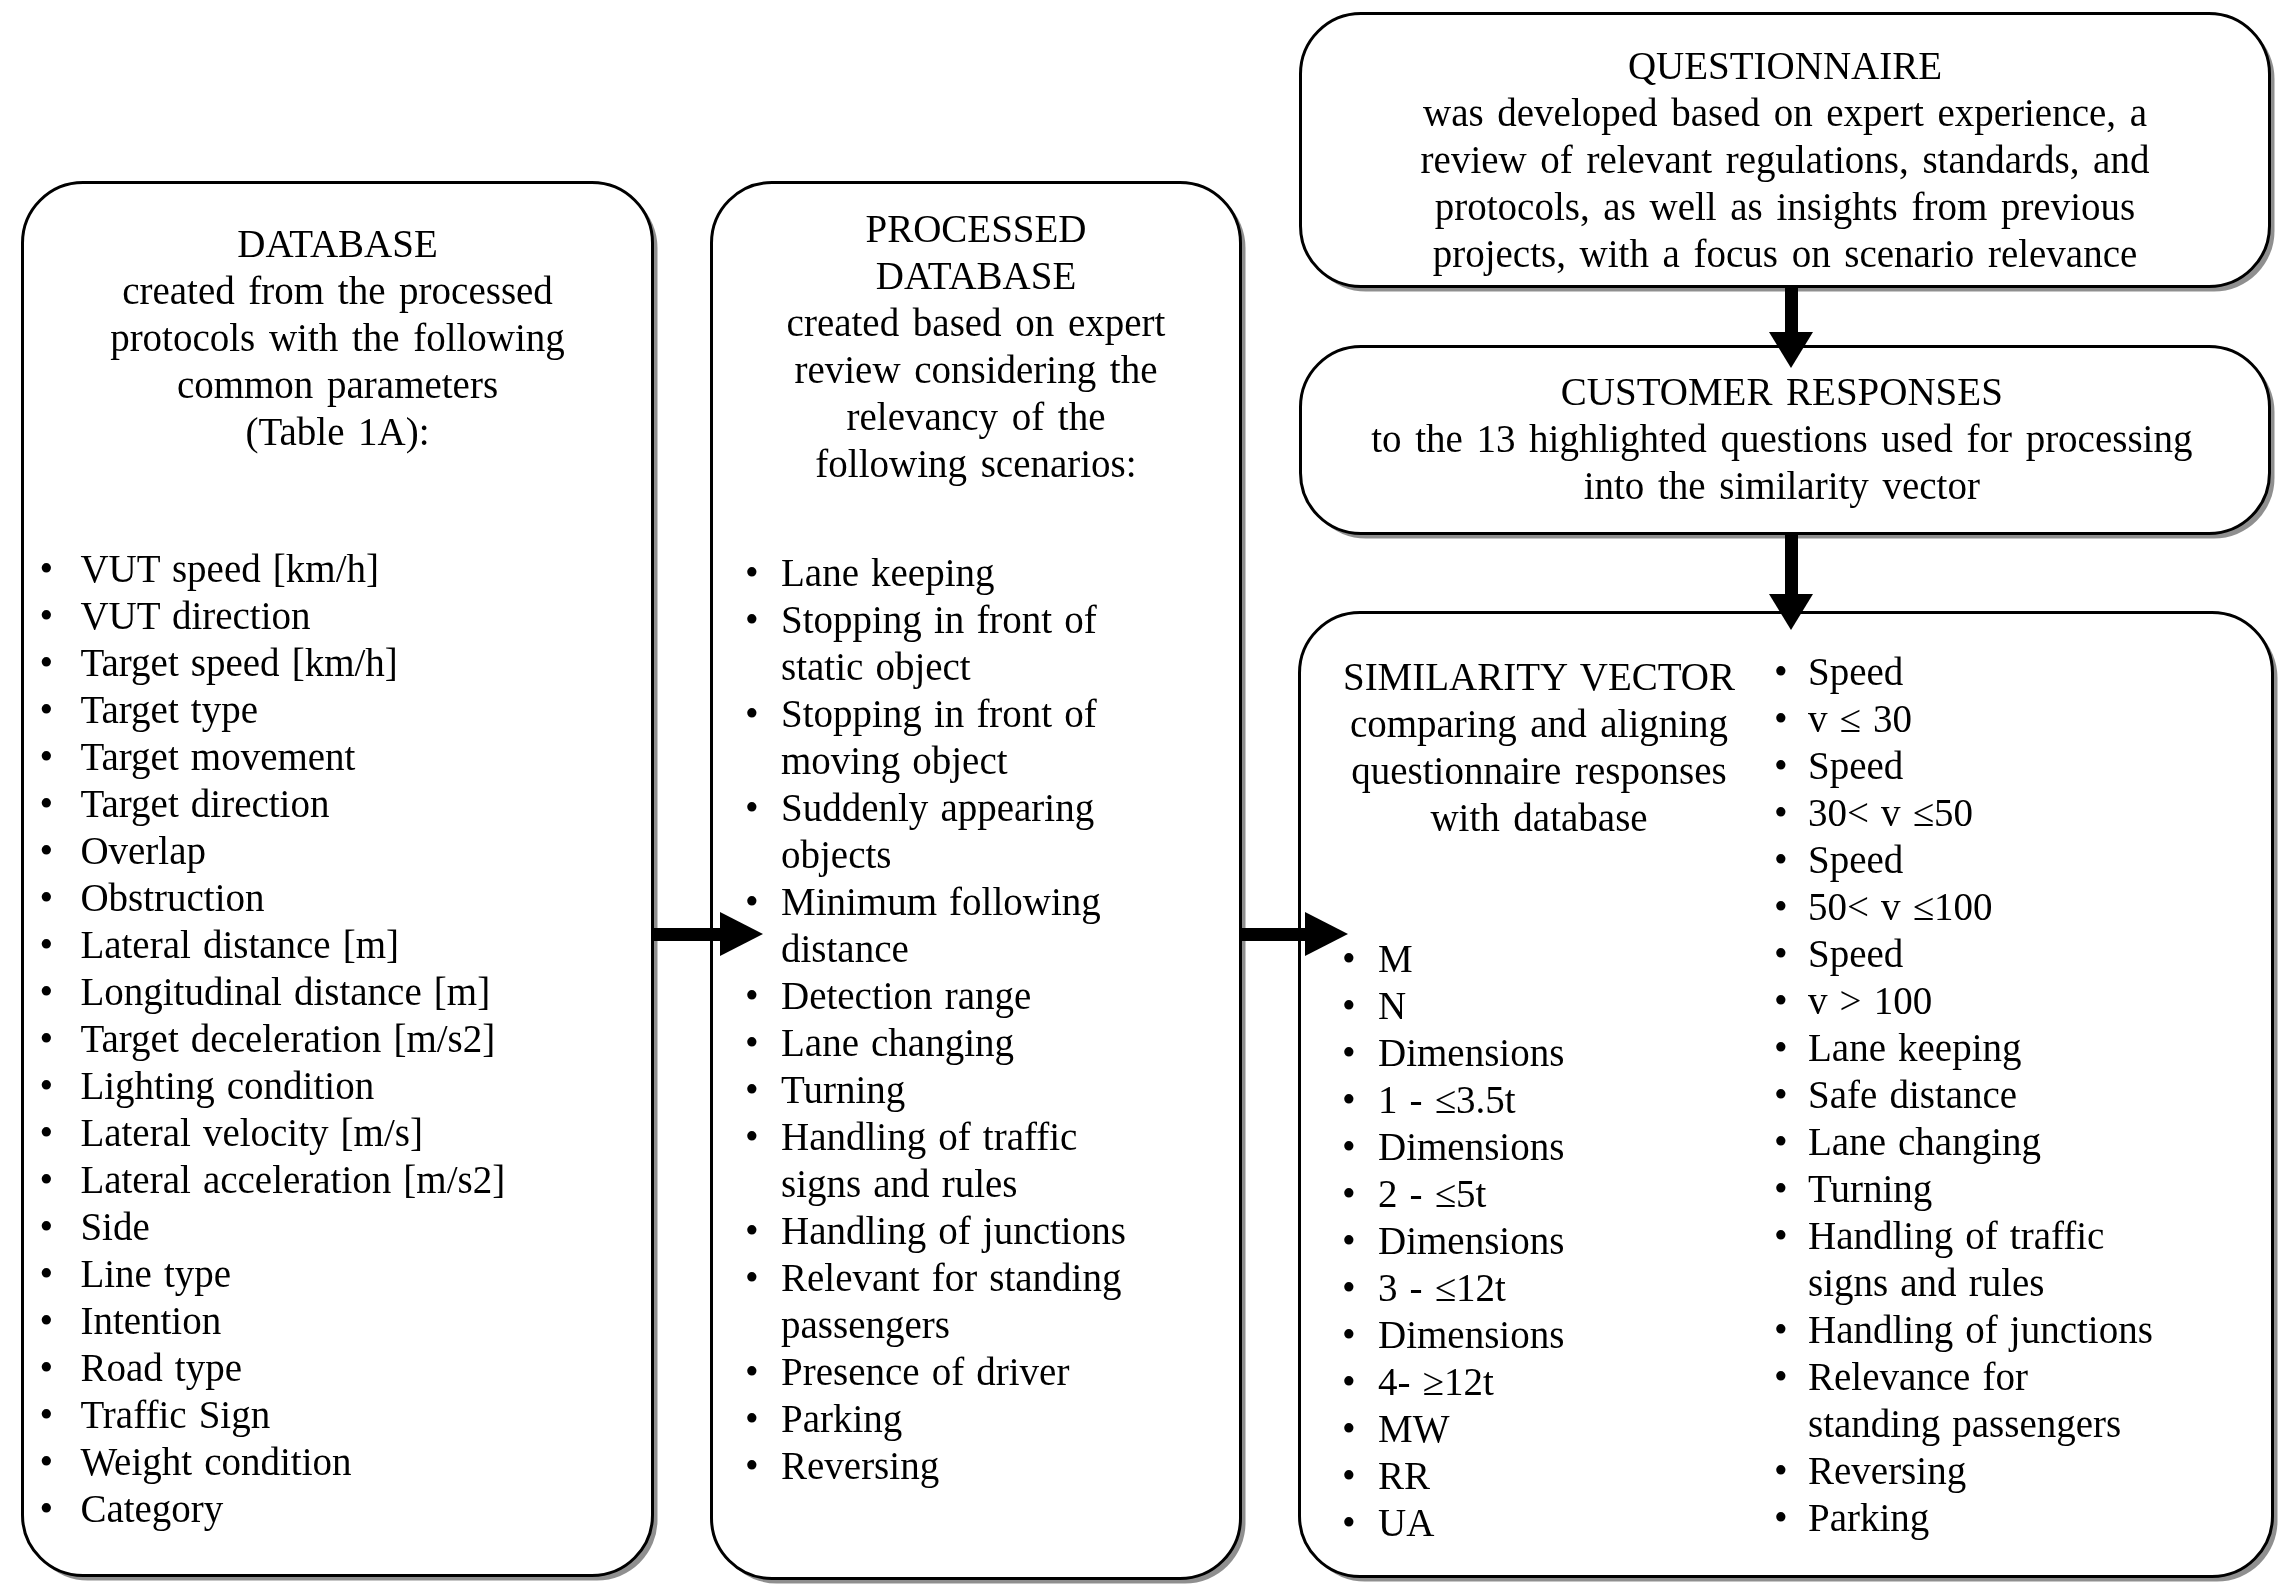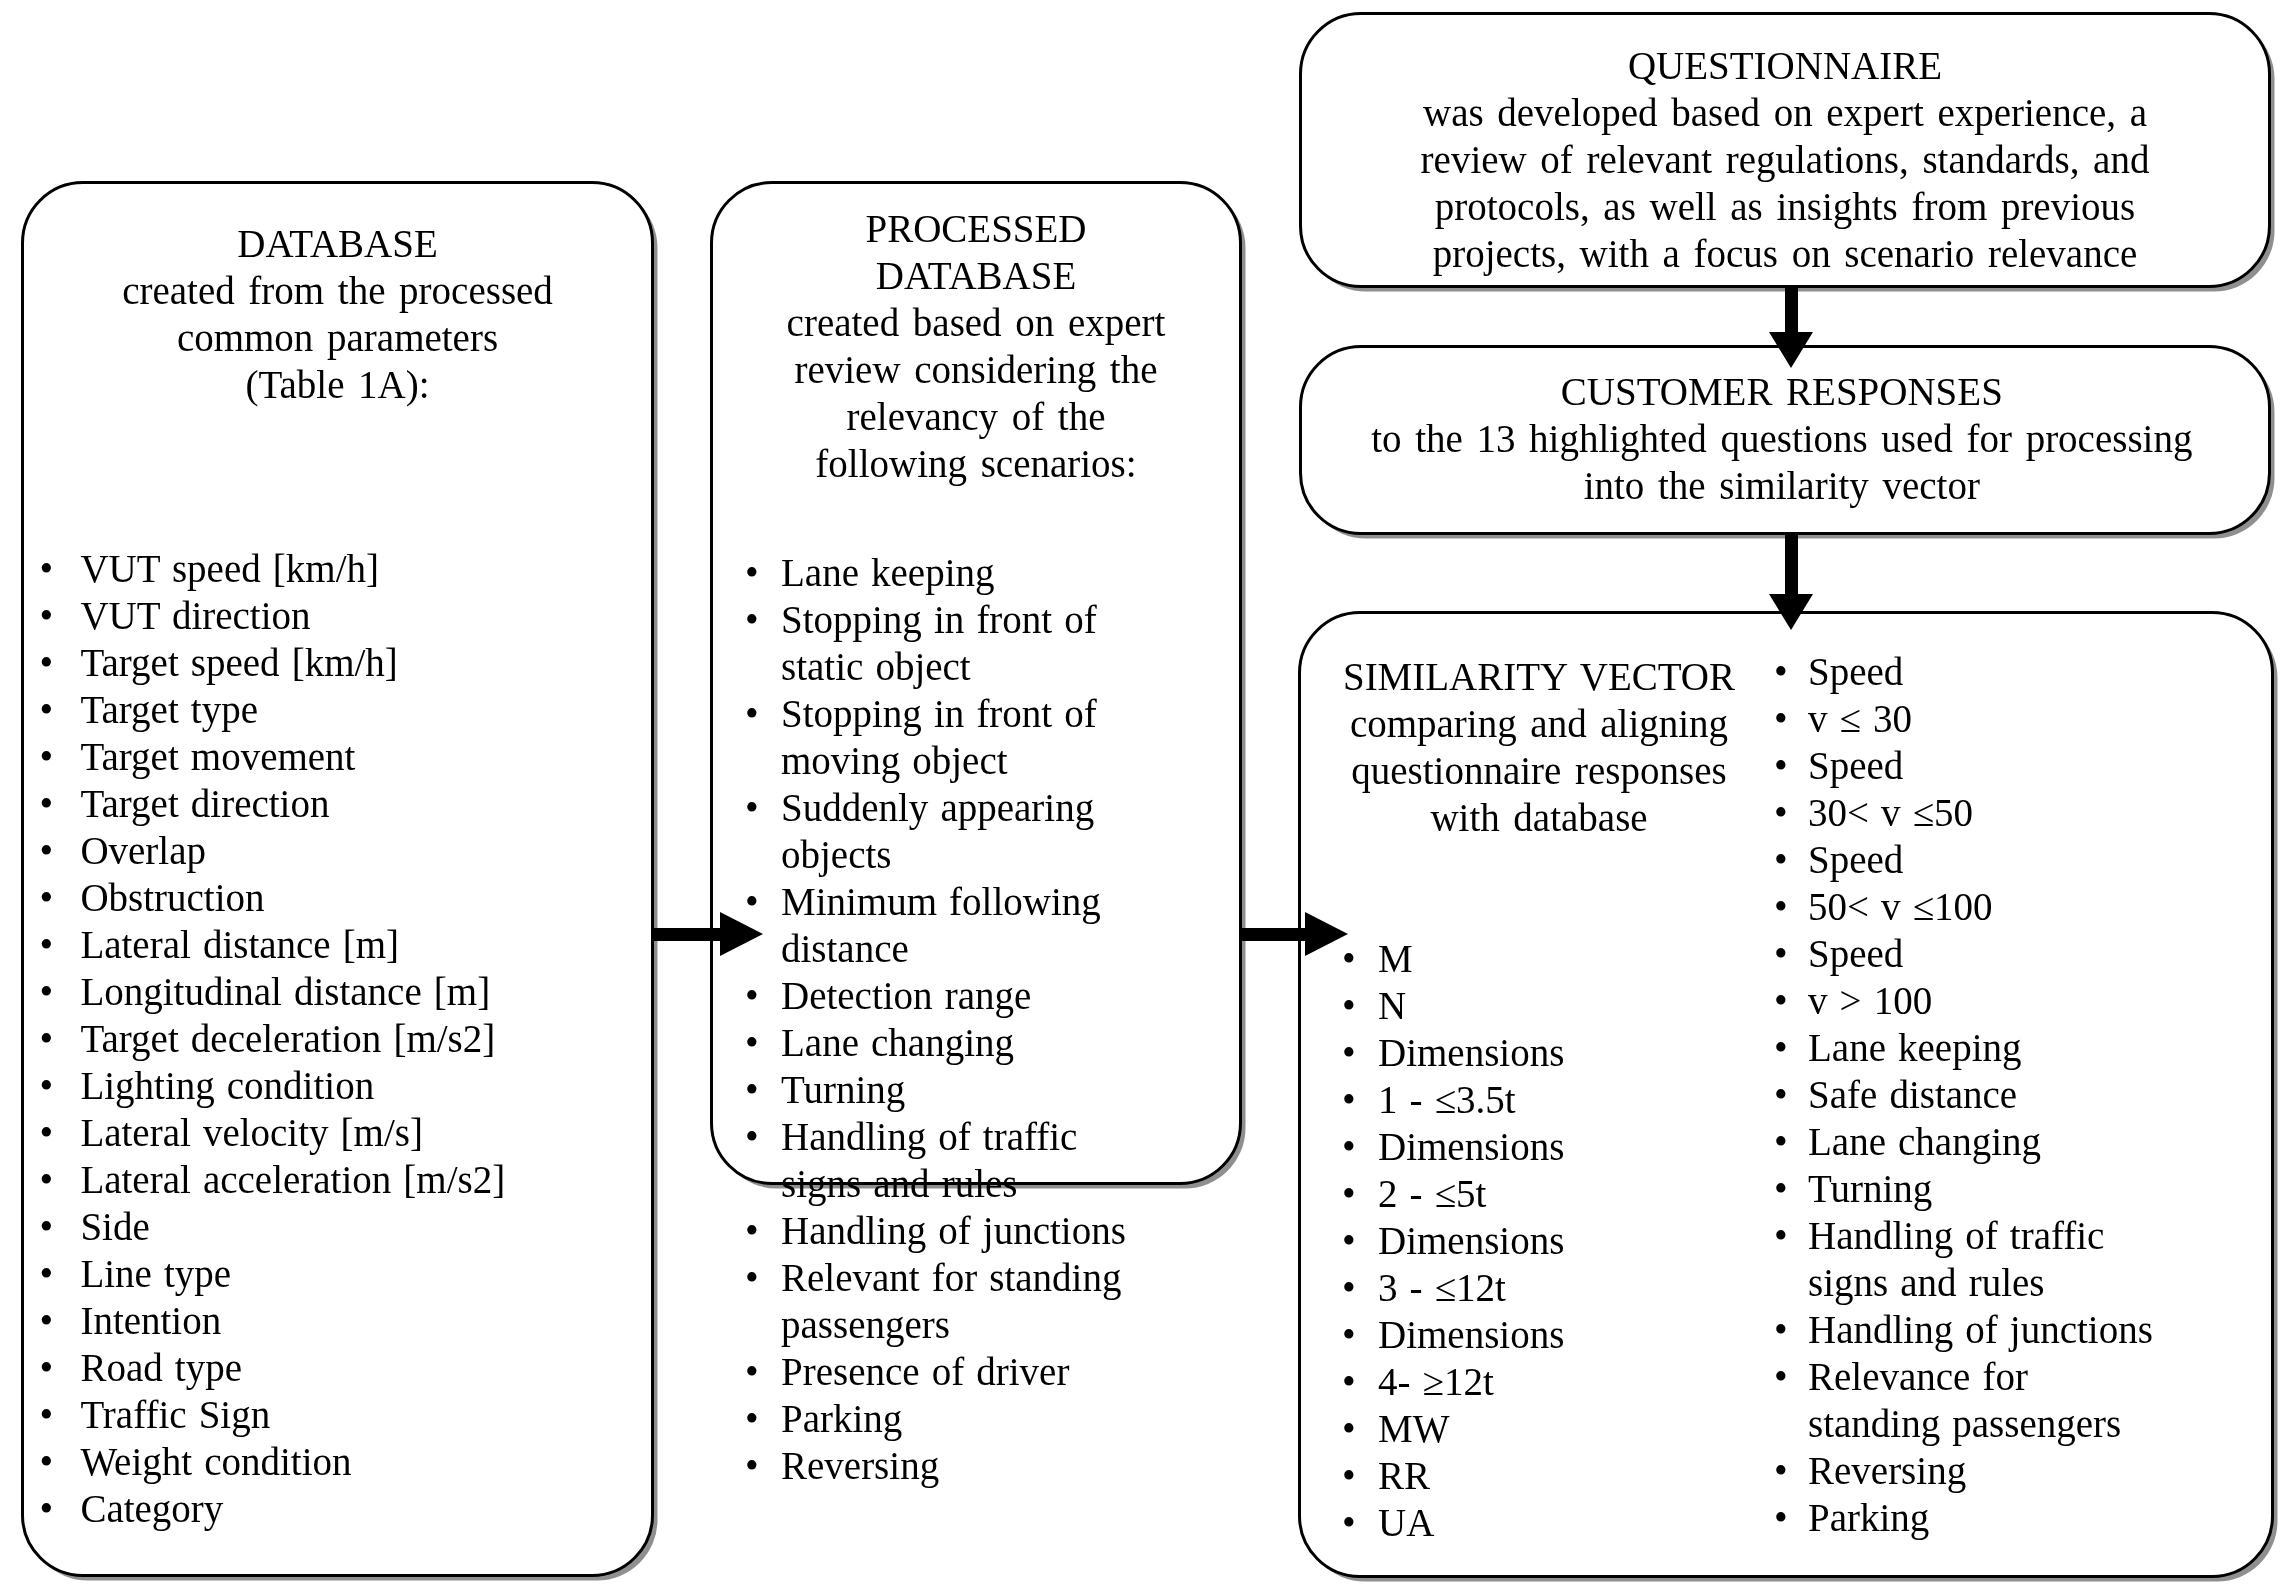--- a/index.html
+++ b/index.html
@@ -15,21 +15,21 @@
   }
   .box{
     position:absolute;
     box-sizing:border-box;
     background:#ffffff;
     border:3.5px solid #000000;
     border-radius:62px;
     box-shadow:4.9px 4.9px 0 -1.4px #8f8f8f;
   }
   #box-database   {left:21px;  top:181px; width:633px;  height:1396px;}
-  #box-processed  {left:710px;top:181px; width:532px;  height:1004px;}
+  #box-processed  {left:710px;top:181px; width:532px;  height:1399px;}
   #box-questionnaire{left:1299px;top:12px;width:972px; height:276px;}
   #box-customer   {left:1299px;top:345px; width:972px; height:190px;}
   #box-similarity {left:1298px;top:611px; width:976px; height:967px;}
 
   .hdr,.para{position:absolute;text-align:center;}
   .hline{white-space:nowrap;word-spacing:0.10em;}
   #box-database .hdr   {top:36px;left:12.6px;right:12.6px;}
   #box-processed .hdr  {top:21px;left:8.4px;right:8.4px;}
   #box-questionnaire .para{top:26.6px;left:8.4px;right:8.4px;}
   #box-customer .para  {top:20px;left:2px;right:8.4px;}
@@ -61,20 +61,21 @@
 </style>
 </head>
 <body>
 
 <div class="canvas">
 
   <div class="box" id="box-database">
     <div class="hdr">
         <div class="hline">DATABASE</div>
         <div class="hline">created from the processed</div>
+        <div class="hline">protocols with the following</div>
         <div class="hline">common parameters</div>
         <div class="hline">(Table 1A):</div>
       </div>
     <div class="list">
         <div class="li">
           <span class="blt">•</span>
           <span class="t">VUT speed [km/h]</span>
         </div>
         <div class="li">
           <span class="blt">•</span>

